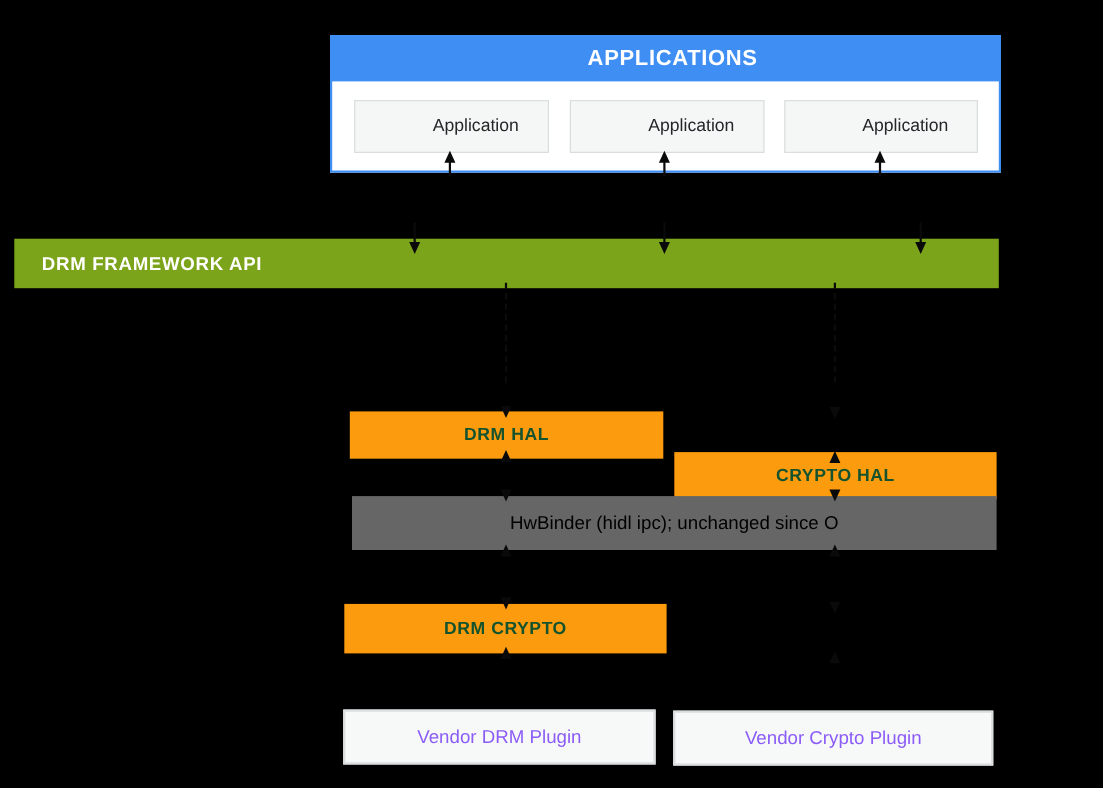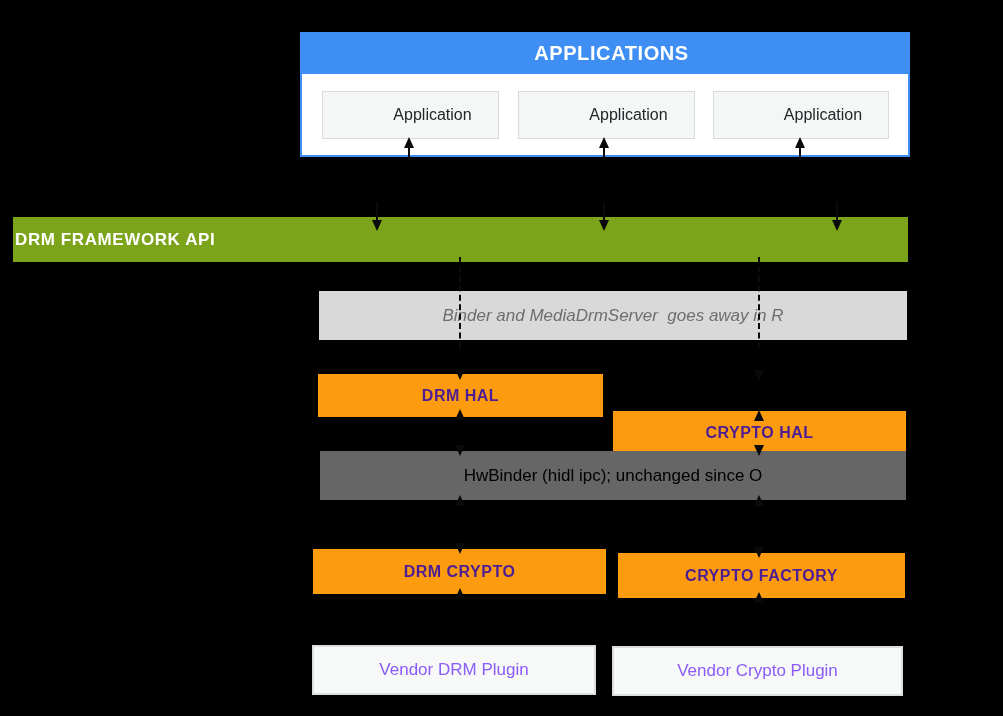--- a/index.html
+++ b/index.html
@@ -28,36 +28,36 @@
     display:flex;align-items:center;justify-content:center;
     z-index:2;
     padding-left:44px;
   }
 
   
   .framework-bar{
     left:13px;top:217px;width:895px;height:45px;
     background:#7CA41A;color:#ffffff;
     font-size:17px;font-weight:bold;letter-spacing:0.6px;
-    display:flex;align-items:center;padding-left:2px;
+    display:flex;align-items:center;padding-left:25px;
     z-index:1;
   }
 
   
   .note-bar{
     left:319px;top:291px;width:588px;height:49px;
     background:#D9D9D9;color:#6E6E6E;
     font-size:17px;font-style:italic;white-space:pre;
     display:flex;align-items:center;justify-content:center;
     z-index:1;
   }
 
   
   .orange-box{
-    background:#FB9B0D;color:#4c1d95;
+    background:#FB9B0D;color:#14532d;
     font-size:16px;font-weight:bold;letter-spacing:0.5px;
     display:flex;align-items:center;justify-content:center;
     z-index:1;
   }
 
   
   .hwbinder-bar{
     left:320px;top:451px;width:586px;height:49px;
     background:#666666;color:#000000;font-size:17px;
     display:flex;align-items:center;justify-content:center;
@@ -112,41 +112,39 @@
   <div class="abs shaft" style="left:376px;top:202px;height:20px;"></div>
   <div class="abs head-down" style="left:372px;top:220px;"></div>
   <div class="abs shaft" style="left:603px;top:202px;height:20px;"></div>
   <div class="abs head-down" style="left:599px;top:220px;"></div>
   <div class="abs shaft" style="left:836px;top:202px;height:20px;"></div>
   <div class="abs head-down" style="left:832px;top:220px;"></div>
 
   <div class="abs dashed-line" style="left:459px;top:257px;height:91px;"></div>
   <div class="abs dashed-line" style="left:758px;top:257px;height:91px;"></div>
 
-  <div class="abs note-bar">Binder and MediaDrmServer  goes away in R</div>
 
   <div class="abs orange-box" style="left:318px;top:374px;width:285px;height:43px;">DRM HAL</div>
   <div class="abs orange-box" style="left:613px;top:375px;width:293px;height:43px;margin-top:36px;">CRYPTO HAL</div>
 
   <div class="abs head-down" style="left:455px;top:369px;"></div>
   <div class="abs head-down" style="left:754px;top:370px;"></div>
   <div class="abs head-up" style="left:455px;top:409px;"></div>
   <div class="abs head-up" style="left:754px;top:410px;"></div>
   <div class="abs head-down" style="left:455px;top:445px;"></div>
   <div class="abs head-down" style="left:754px;top:445px;"></div>
 
   <div class="abs hwbinder-bar">HwBinder (hidl ipc); unchanged since O</div>
 
   <div class="abs head-up" style="left:455px;top:495px;"></div>
   <div class="abs head-up" style="left:754px;top:495px;"></div>
   <div class="abs head-down" style="left:455px;top:543px;"></div>
   <div class="abs head-down" style="left:754px;top:547px;"></div>
 
   <div class="abs orange-box" style="left:313px;top:549px;width:293px;height:45px;">DRM CRYPTO</div>
-  <div class="abs orange-box" style="left:618px;top:553px;width:287px;height:45px;">CRYPTO FACTORY</div>
 
   <div class="abs head-up" style="left:455px;top:588px;"></div>
   <div class="abs head-up" style="left:754px;top:592px;"></div>
 
   <div class="abs vendor-box" style="left:312px;top:645px;width:284px;height:50px;">Vendor DRM Plugin</div>
   <div class="abs vendor-box" style="left:612px;top:646px;width:291px;height:50px;">Vendor Crypto Plugin</div>
 
 </div>
 
 </body></html>

